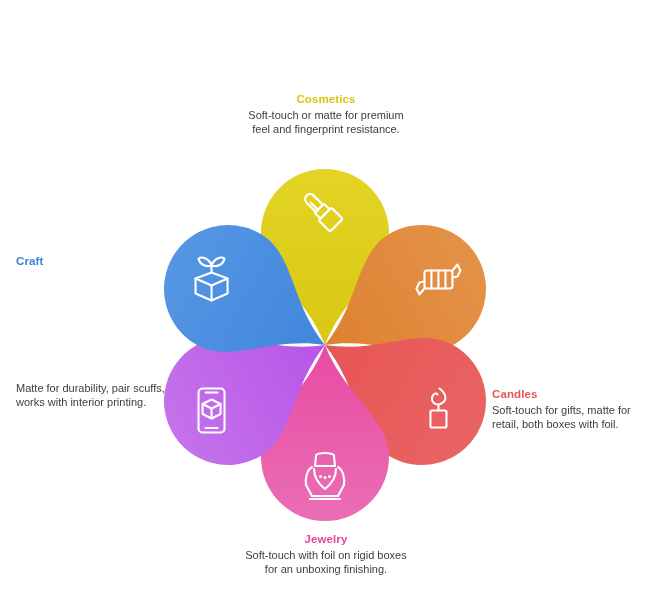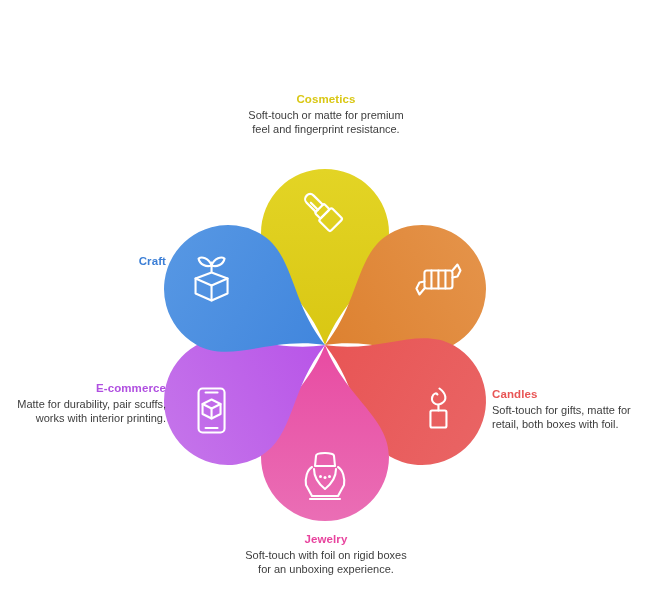--- a/index.html
+++ b/index.html
@@ -47,21 +47,21 @@
     letter-spacing: 0.1px;
   }
   .callout .c-desc {
     font-size: 11px;
     line-height: 14.2px;
     color: #3d3d3d;
     margin: 0;
   }
 
   .align-left  { text-align: left; }
-  .align-right { text-align: right; }
+  .align-right { }
   .align-center{ text-align: center; }
 
   
   .callout-cosmetics  { left: 244px; top: 92px;  width: 164px; }
   .callout-food       { left: 492px; top: 252px; width: 158px; }
   .callout-candles    { left: 492px; top: 387px; width: 158px; }
   .callout-jewelry    { left: 244px; top: 532px; width: 164px; }
   .callout-ecommerce  { left: 16px;  top: 381px; width: 150px; }
   .callout-craft      { left: 16px;  top: 254px; width: 150px; }
 </style>
@@ -191,25 +191,24 @@
   </div>
 
 
   <div class="callout callout-candles align-left">
     <p class="c-title" style="color: rgb(232, 85, 85);">Candles</p>
     <p class="c-desc">Soft-touch for gifts, matte for retail, both boxes with foil.</p>
   </div>
 
   <div class="callout callout-jewelry align-center">
     <p class="c-title" style="color: rgb(232, 68, 158);">Jewelry</p>
-    <p class="c-desc">Soft-touch with foil on rigid boxes for an unboxing experience.</p>
+    <p class="c-desc">Soft-touch with foil on rigid boxes for an unboxing finishing.</p>
   </div>
 
   <div class="callout callout-ecommerce align-right">
-    <p class="c-title" style="color: rgb(176, 79, 224);">E-commerce</p>
     <p class="c-desc">Matte for durability, pair scuffs, works with interior printing.</p>
   </div>
 
   <div class="callout callout-craft align-right">
     <p class="c-title" style="color: rgb(60, 127, 214);">Craft</p>
   </div>
 
 </div>
 
 </body></html>

